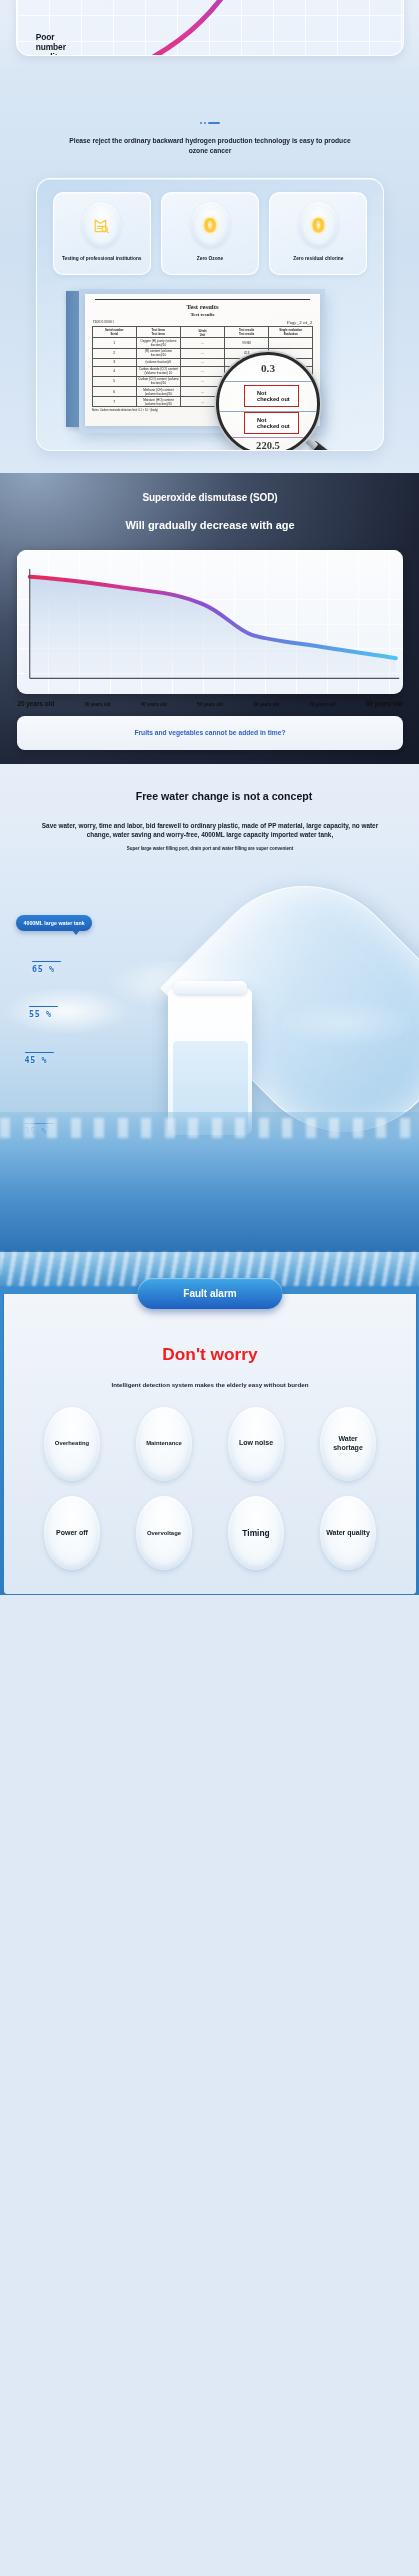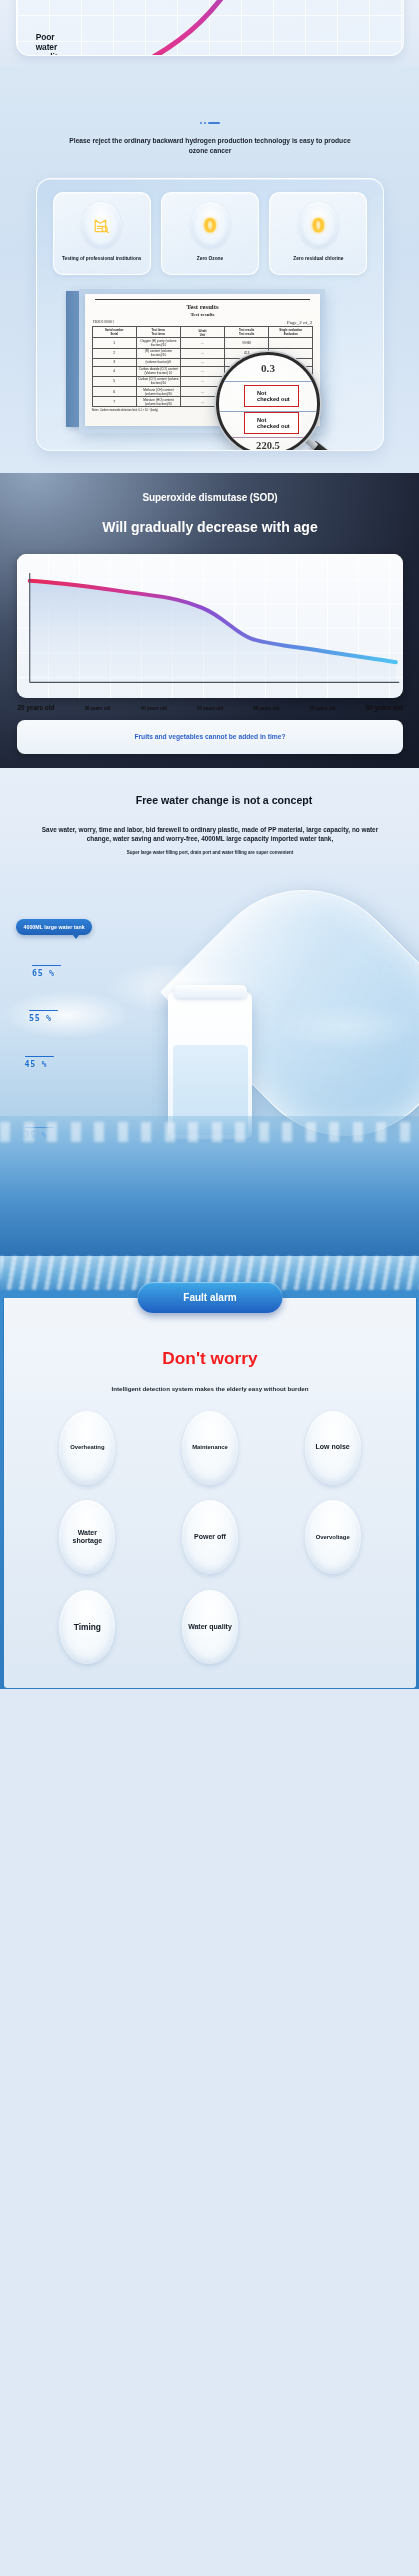--- a/index.html
+++ b/index.html
@@ -170,21 +170,21 @@
     background:linear-gradient(180deg,#e6e8ea,#9aa0a6);
     border-radius:1.7px; transform:rotate(38deg); transform-origin:left center;
   }
 
   
   .sec-sod{
     position:relative; width:420px; padding:19px 0 14.5px;
     background:radial-gradient(ellipse at 8% 0%, #8fa3bd 0%, #3f4c63 38%, #1d2436 72%, #141a28 100%);
   }
   .sod-h1{ text-align:center; color:#fff; font-weight:700; font-size:10px; letter-spacing:-0.1px; }
-  .sod-h2{ text-align:center; color:#fff; font-weight:700; font-size:14px; margin-top:15.7px; }
+  .sod-h2{ text-align:center; color:#fff; font-weight:700; font-size:11px; margin-top:15.7px; }
   .sod-card{
     position:relative; margin:19px auto 0; width:386px; height:144px;
     background:linear-gradient(180deg,#fbfcfe 0%, #eef3f9 100%);
     border-radius:9px; box-shadow:0 3.4px 10px rgba(0,0,0,.28);
     overflow:hidden;
   }
   .sod-card .grid2{
     position:absolute; inset:0;
     background-image:
       linear-gradient(to right, rgba(255,255,255,.95) 0.6px, transparent 0.6px),
@@ -339,21 +339,21 @@
     box-shadow:0 3.4px 7.8px rgba(25,65,130,.42), inset 0 1.1px 1.1px rgba(255,255,255,.45);
     display:flex; align-items:center; justify-content:center;
     color:#fff; font-size:10px; font-weight:700;
   }
   .dont-worry{ text-align:center; font-size:17.3px; font-weight:700; color:#f41c1c; margin-top:19px; }
   .fault-h{ text-align:center; font-size:9.5px; font-weight:700; color:#0d1520; margin-top:20px; }
   .fault-sub{ text-align:center; font-size:6.2px; font-weight:700; color:#1a232e; margin-top:15.7px; }
 
   .pill-grid{
     width:358px; margin:19px auto 0;
-    display:grid; grid-template-columns:repeat(3,1fr);
+    display:grid; grid-template-columns:repeat(4,1fr);
     row-gap:15.7px; column-gap:10px; padding-bottom:23.5px;
   }
   .pill{
     width:56px; height:74px; margin:0 auto; border-radius:50%;
     background:radial-gradient(ellipse at 50% 28%, #ffffff 0%, #f6fafd 48%, #e3edf7 100%);
     box-shadow:inset 0 1.7px 3.4px rgba(255,255,255,1), inset 0 -3.4px 6.7px rgba(150,180,215,.28), 0 2.2px 5.6px rgba(110,150,195,.28);
     display:flex; align-items:center; justify-content:center;
     text-align:center;
   }
   .pill span{ font-size:5.9px; font-weight:700; color:#111a24; line-height:1.25; padding:0 4.5px; }
@@ -376,21 +376,21 @@
             <stop offset="100%" stop-color="#8b4fd0"></stop>
           </linearGradient>
         </defs>
         <path d="M30 460 C 120 455, 210 430, 290 370 C 360 318, 400 250, 430 190" fill="none" stroke="url(#g1)" stroke-width="9" stroke-linecap="round"></path>
         <circle cx="82" cy="458" r="13" fill="#ffffff" opacity="0.95"></circle>
         <circle cx="82" cy="458" r="8" fill="#f5391f"></circle>
         <circle cx="400" cy="215" r="16" fill="none" stroke="#e9f1fa" stroke-width="5" opacity="0.9"></circle>
       </svg>
       <div class="poor-label" style="top:200px">
         <div>Poor</div>
-        <div>water</div>
+        <div>number</div>
         <div>quality</div>
       </div>
     </div>
   </section>
 
   <section class="sec-ozone">
 
     <div class="divider-dots">
       <i></i>
       <i></i>

